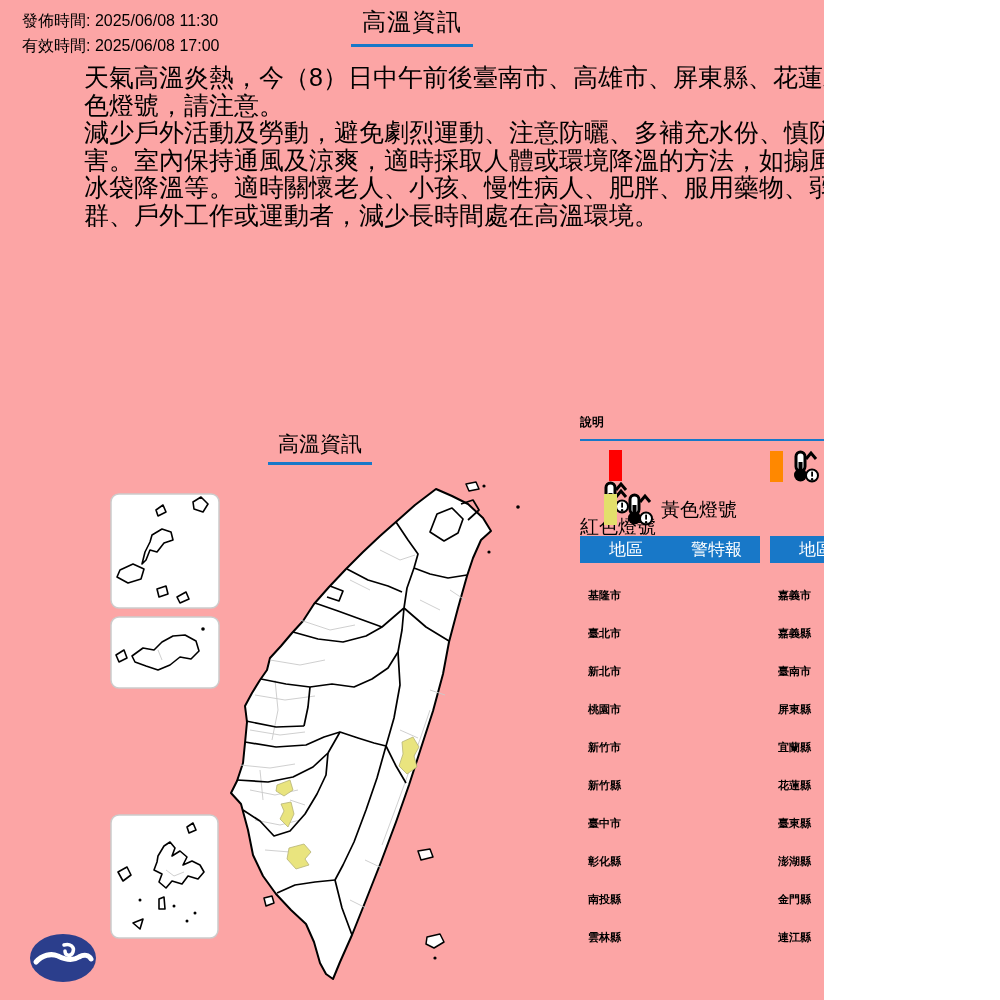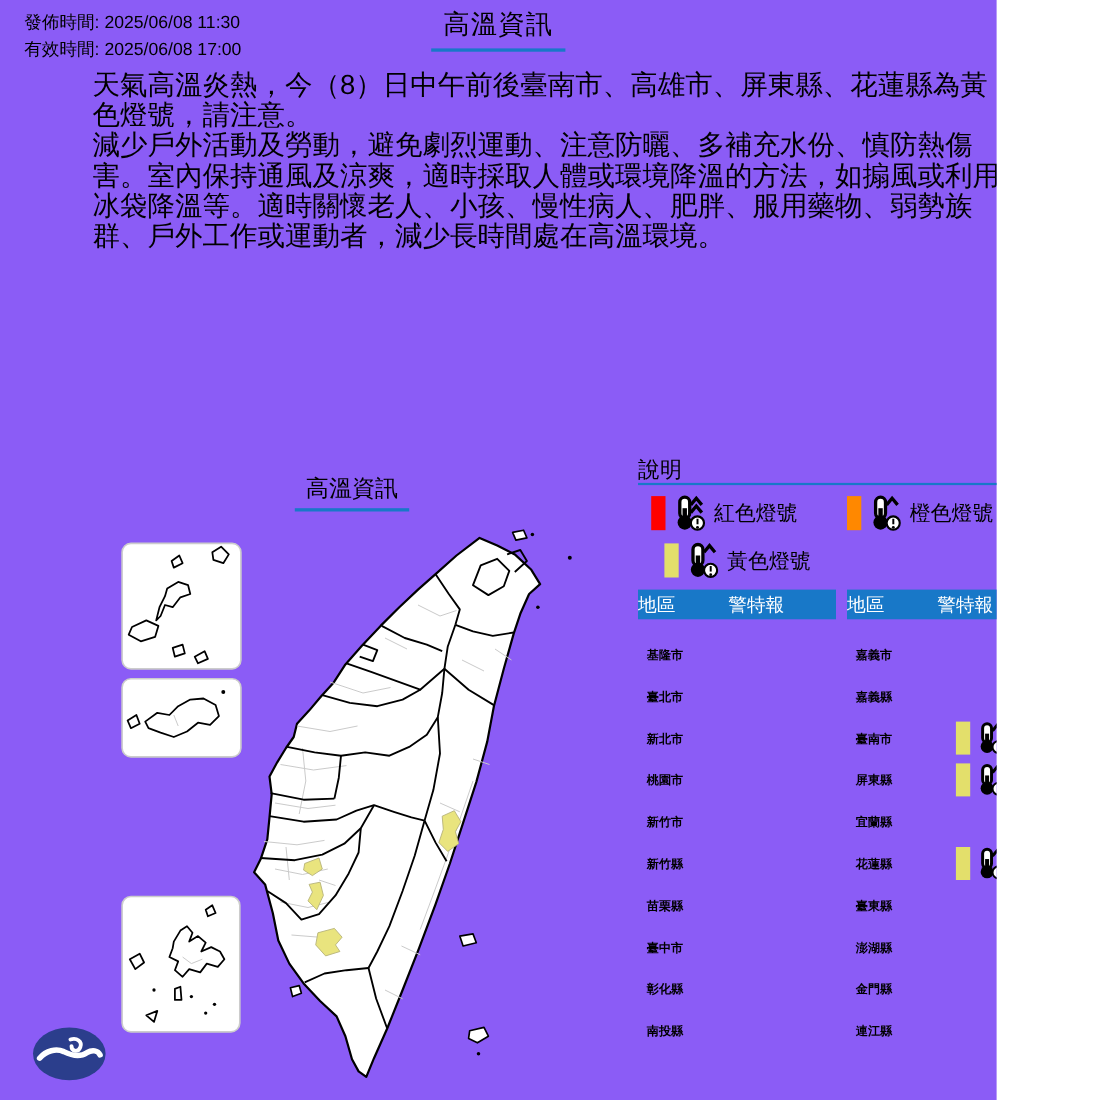--- a/index.html
+++ b/index.html
@@ -1,41 +1,41 @@
 <!DOCTYPE html>
 <html><head>
 <meta charset="utf-8">
 <style>
   html,body{margin:0;padding:0;background:#fff;}
-  .page{position:relative;width:906px;height:1000px;background:#8b5cf6;overflow:hidden;
+  .page{position:relative;width:824px;height:1000px;background:#fca5a5;overflow:hidden;
         font-family:"Liberation Sans",sans-serif;color:#000;}
   .timestamps{position:absolute;left:22px;top:8px;font-size:16px;line-height:25px;}
   .main-title{position:absolute;left:50%;top:6px;transform:translateX(-50%);
         font-size:24px;font-weight:normal;margin:0;padding:0 11px 6px 11px;
         border-bottom:3px solid #1878c8;letter-spacing:1px;white-space:nowrap;}
   .bulletin{position:absolute;left:84px;top:64px;width:832px;font-size:25px;line-height:27.5px;}
   .bulletin p{margin:0;}
   .map-title{position:absolute;left:320px;top:430px;transform:translateX(-50%);
         font-size:21px;padding:0 10px 4px 10px;border-bottom:3px solid #1878c8;white-space:nowrap;}
   .map-svg{position:absolute;left:100px;top:480px;}
-  .legend-title{position:absolute;left:580px;top:414px;font-size:20px;}
+  .legend-title{position:absolute;left:580px;top:414px;font-size:12px;font-weight:bold;}
   .legend-rule{position:absolute;left:580px;top:439px;width:406px;height:2px;background:#1878c8;}
   #legend-items{position:absolute;left:580px;top:450px;width:406px;height:80px;}
   .legend-item{position:absolute;display:flex;align-items:center;}
-  .legend-item.pos-0{left:12px;top:0;}
+  .legend-item.pos-0{left:0;top:0;flex-direction:column;}
   .legend-item.pos-1{left:190px;top:0;font-family:Liberation Mono, monospace;}
   .legend-item.pos-2{left:0;top:43px;padding-left:24px;}
   .swatch{width:13px;height:31px;display:inline-block;margin-right:6px;}
   .legend-item svg{margin-right:8px;}
   .legend-label{font-size:19px;}
   .rtable{position:absolute;width:180px;}
   #table-left{left:580px;top:536px;}
   #table-right{left:770px;top:536px;}
   .thead{height:27px;background:#1878c8;color:#fff;font-size:17px;
-         display:flex;align-items:center;padding-left:0;gap:48px;box-sizing:border-box;}
+         display:flex;align-items:center;padding-left:29px;gap:48px;box-sizing:border-box;}
   .tbody{position:relative;margin-top:13px;}
   .trow{position:relative;height:38px;display:flex;align-items:center;}
   .region{font-size:11px;padding-left:8px;font-weight:bold;}
   .warnwrap{position:absolute;left:99px;top:4px;display:flex;align-items:center;}
   .badge{width:13px;height:30px;display:inline-block;margin-right:5px;}
   .logo{position:absolute;left:28px;top:932px;}
 </style>
 </head>
 <body>
 
@@ -228,30 +228,30 @@
         <div class="trow">
           <span class="region">桃園市</span>
         </div>
         <div class="trow">
           <span class="region">新竹市</span>
         </div>
         <div class="trow">
           <span class="region">新竹縣</span>
         </div>
         <div class="trow">
-          <span class="region">苗栗縣</span>
-        </div>
-        <div class="trow">
           <span class="region">臺中市</span>
         </div>
         <div class="trow">
           <span class="region">彰化縣</span>
         </div>
         <div class="trow">
           <span class="region">南投縣</span>
+        </div>
+        <div class="trow">
+          <span class="region">雲林縣</span>
         </div>
       </div>
   </div>
 
   <div class="rtable" id="table-right">
     <div class="thead">
       <span>地區</span>
       <span>警特報</span>
     </div>
     <div class="tbody">

